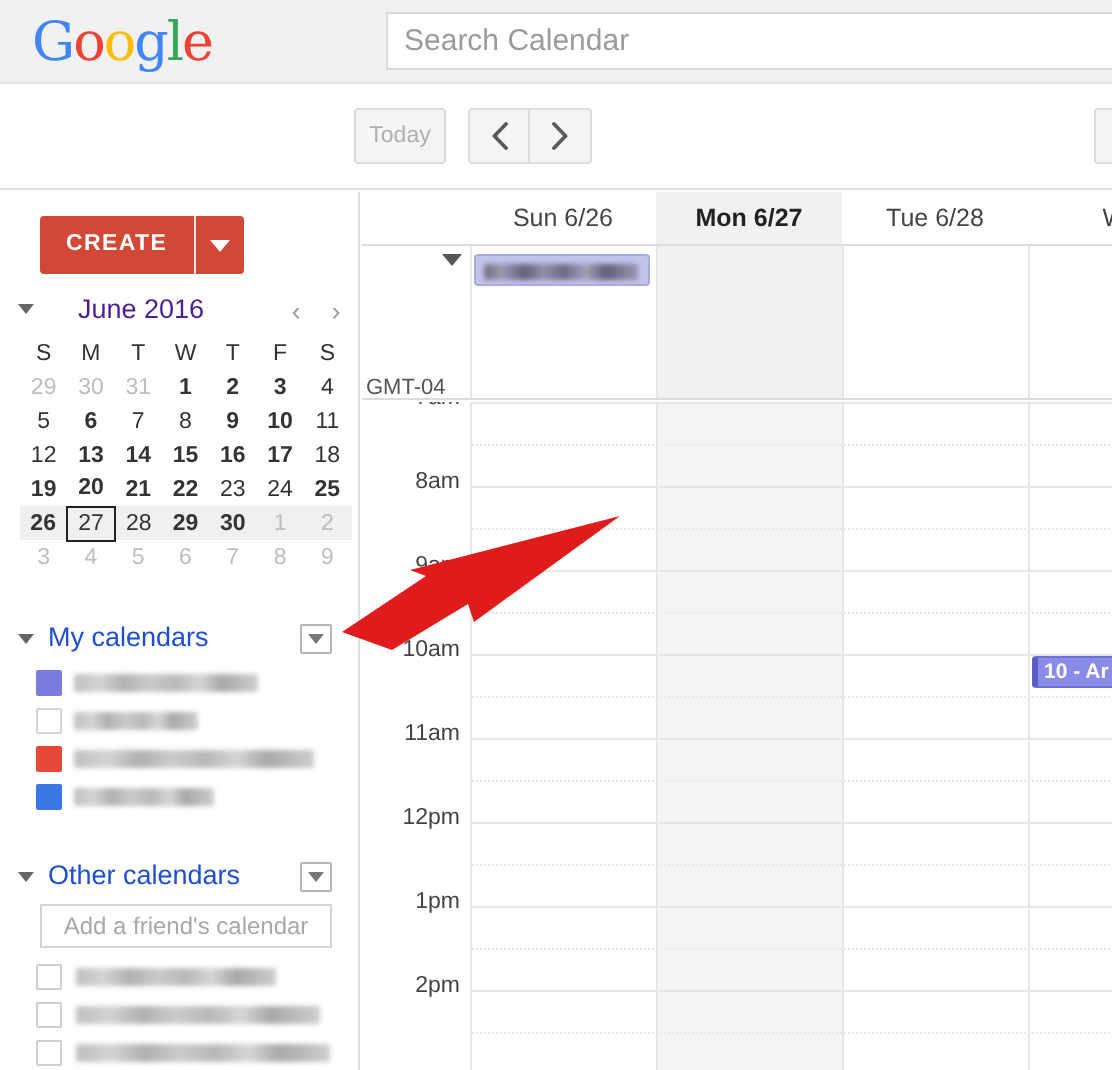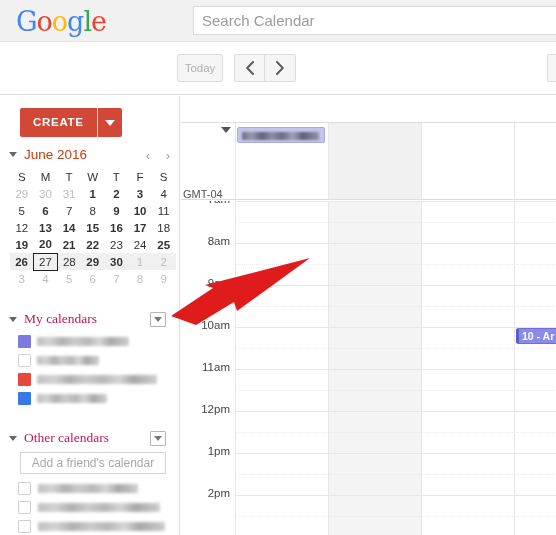--- a/index.html
+++ b/index.html
@@ -120,22 +120,22 @@
   }
   .mini-collapse {
     position: absolute; left: 0; top: 5px;
     width: 0; height: 0;
     border-left: 4.5px solid transparent;
     border-right: 4.5px solid transparent;
     border-top: 5.5px solid #666;
     cursor: pointer;
   }
   .mini-title {
-    position: absolute; left: 15px; top: 0;
-    font-size: 13.5px; color: #c2410c;
+    position: absolute; left: 30px; top: 0;
+    font-size: 13.5px; color: #4c1d95;
   }
   .mini-prev, .mini-next {
     position: absolute; top: 1px;
     font-size: 13px; color: #9a9a9a; cursor: pointer;
     width: 12px; text-align: center;
   }
   .mini-prev { left: 133px; }
   .mini-next { left: 153px; }
 
   .mini-grid {
@@ -164,21 +164,21 @@
   .cal-section-head .caret {
     position: absolute; left: 0; top: 6px;
     width: 0; height: 0;
     border-left: 4.5px solid transparent;
     border-right: 4.5px solid transparent;
     border-top: 5.5px solid #666;
     cursor: pointer;
   }
   .cal-section-head .label {
     position: absolute; left: 15px; top: 0;
-    font-size: 13.5px; color: #be185d; font-family: Liberation Serif, serif;
+    font-size: 13.5px; color: #1d4ed8;
   }
   .cal-section-head .opts {
     position: absolute; right: 8px; top: 1px;
     width: 16px; height: 15px;
     background: #fff;
     border: 1px solid #b5b5b5; border-radius: 1px;
     display: flex; align-items: center; justify-content: center;
     cursor: pointer;
   }
   .cal-section-head .opts .tri {
@@ -479,20 +479,26 @@
         </div>
         <div class="other-item" style="top: 422px;">
           <span class="other-check"></span>
           <span class="cal-redact" style="width: 127px;"></span>
         </div>
       </div>
   </div>
 
   <div class="grid">
 
+    <div class="daybar" id="daybar">
+        <div class="daycell" style="left: 54px; width: 93px;">Sun 6/26</div>
+        <div class="daycell today" style="left: 147px; width: 93px;">Mon 6/27</div>
+        <div class="daycell" style="left: 240px; width: 93px;">Tue 6/28</div>
+        <div class="daycell" style="left: 333px; width: 93px;">We</div>
+      </div>
 
     <div class="allday" id="allday">
       <span class="allday-collapse"></span>
     <div class="col-shade" style="left: 147px; width: 93px;"></div>
         <div class="col-sep" style="left: 54px;"></div>
         <div class="col-sep" style="left: 147px;"></div>
         <div class="col-sep" style="left: 240px;"></div>
         <div class="col-sep" style="left: 333px;"></div>
         <div class="allday-event" style="left: 56px; top: 4px; width: 88px;">
           <span class="txt"></span>

